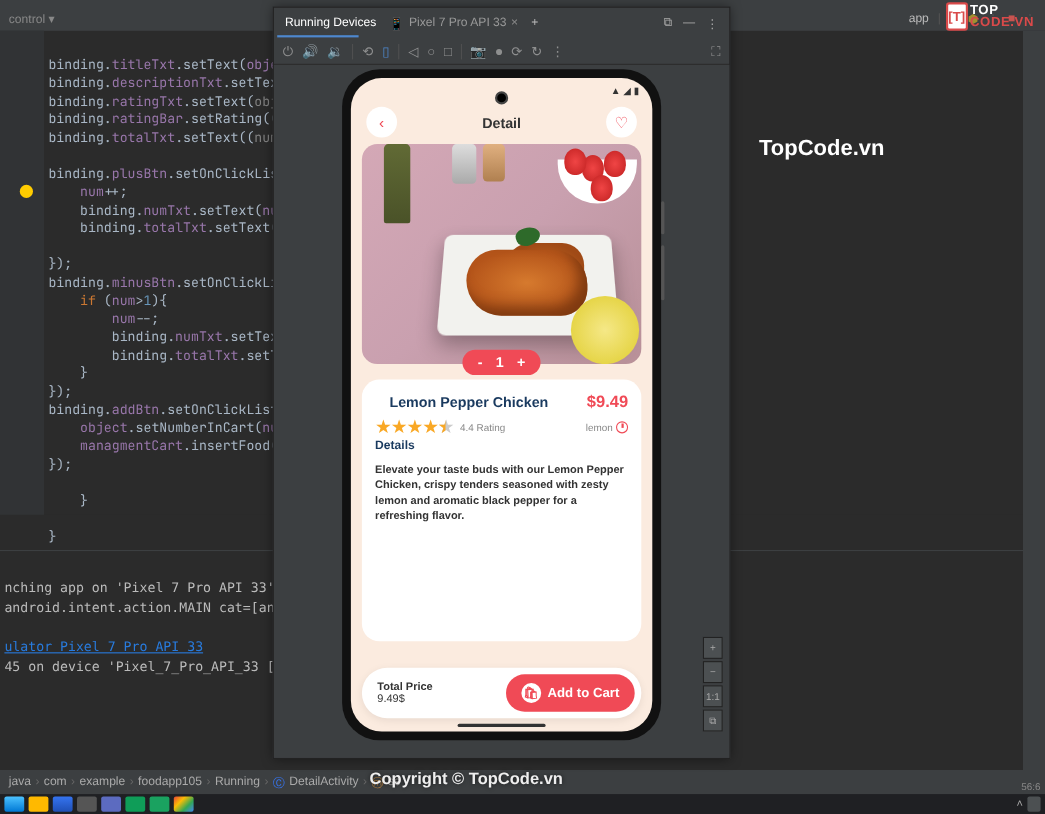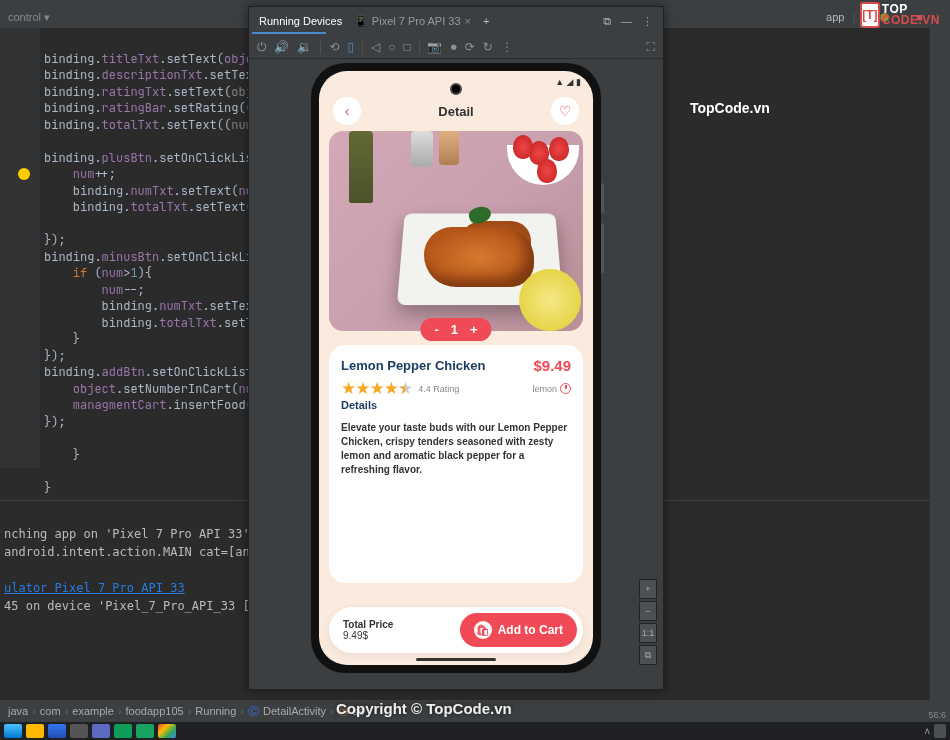--- a/index.html
+++ b/index.html
@@ -93,21 +93,21 @@
 .food-bottle { position: absolute; left: 20px; top: 0; width: 24px; height: 72px; background: linear-gradient(#616a35, #4a5228); border-radius: 4px 4px 2px 2px; }
 .food-bottle-neck { position: absolute; left: 27px; top: -10px; width: 10px; height: 20px; background: #3a4020; }
 .food-shaker1 { position: absolute; left: 82px; top: 0; width: 22px; height: 36px; background: linear-gradient(#ddd,#aaa); border-radius: 4px; }
 .food-shaker2 { position: absolute; left: 110px; top: 0; width: 20px; height: 34px; background: linear-gradient(#e0b080,#b08050); border-radius: 4px; }
 .food-herb { position: absolute; left: 140px; top: 76px; width: 22px; height: 16px; background: #2e6a2a; border-radius: 40% 60% 50% 50%; transform: rotate(-20deg); }
 
 .qty-pill { position: absolute; left: 50%; bottom: -10px; transform: translateX(-50%); background: #f04a56; color: #fff; border-radius: 16px; padding: 4px 14px; display: flex; gap: 12px; font-size: 13px; font-weight: 600; align-items: center; }
 .qty-pill span { cursor: pointer; }
 
 .detail-card { margin: 14px 10px 0; background: #fff; border-radius: 16px; padding: 12px; height: 238px; }
-.dc-row1 { display: flex; justify-content: space-between; align-items: center; }
+.dc-row1 { display: flex; justify-content: space-between; align-items: center; margin-left: 13px; }
 .dc-name { color: #1a3a5f; font-weight: 700; font-size: 13px; }
 .dc-price { color: #f04a56; font-weight: 700; font-size: 15px; }
 .dc-row2 { display: flex; justify-content: space-between; align-items: center; margin-top: 4px; }
 .stars { color: #f9a825; font-size: 17px; display: flex; gap: 0; letter-spacing: -1px; }
 .star-half { position: relative; display: inline-block; color: #ccc; }
 .star-half::before { content: "★"; position: absolute; left: 0; top: 0; width: 50%; overflow: hidden; color: #f9a825; }
 .dc-rating-txt { color: #888; font-size: 9px; margin-left: 6px; }
 .dc-time { color: #888; font-size: 9px; display: flex; gap: 3px; align-items: center; }
 .dc-time-ic { width: 11px; height: 11px; border: 1.5px solid #f04a56; border-radius: 50%; position: relative; }
 .dc-time-ic::after { content:""; position:absolute; left: 4px; top: 1px; width: 1.5px; height: 4px; background: #f04a56; }
@@ -119,21 +119,21 @@
 .cart-txt b { font-weight: 700; display: block; }
 .cart-btn { background: #f04a56; color: #fff; border-radius: 20px; padding: 8px 14px; display: flex; align-items: center; gap: 6px; font-size: 12px; font-weight: 600; }
 .cart-ic { width: 18px; height: 18px; background: #fff; border-radius: 50%; color: #f04a56; display: flex; align-items: center; justify-content: center; font-size: 11px; }
 
 
 .topcode-logo { position: absolute; right: 10px; top: 2px; z-index: 10; display: flex; align-items: center; gap: 2px; }
 .tc-brk { width: 20px; height: 26px; border: 2px solid #d94a4a; border-radius: 3px; display: flex; align-items: center; justify-content: center; color: #d94a4a; font-weight: 800; font-size: 12px; background: #fff; }
 .tc-txt { display: flex; flex-direction: column; line-height: 11px; }
 .tc-top { color: #fff; font-weight: 900; font-size: 12px; letter-spacing: .5px; }
 .tc-cod { color: #d94a4a; font-weight: 900; font-size: 12px; letter-spacing: .5px; }
-.topcode-text { position: absolute; left: 690px; top: 100px; color: #fff; font-size: 14px; font-weight: 700; z-index: 3; }
+.topcode-text { position: absolute; left: 690px; top: 124px; color: #fff; font-size: 20px; font-weight: 700; z-index: 3; }
 .copyright { position: absolute; left: 336px; top: 700px; color: #eee; font-size: 15px; font-weight: 600; z-index: 20; text-shadow: 0 0 4px rgba(0,0,0,.6); }
 
 .lr-corner { position: absolute; right: 4px; bottom: 20px; font-size: 9px; color: #888; }
 </style>
 </head>
 <body>
 
 <div class="ide-top">
   <div><span style="color:#888">control ▾</span></div>
   <div class="ide-top-right">

